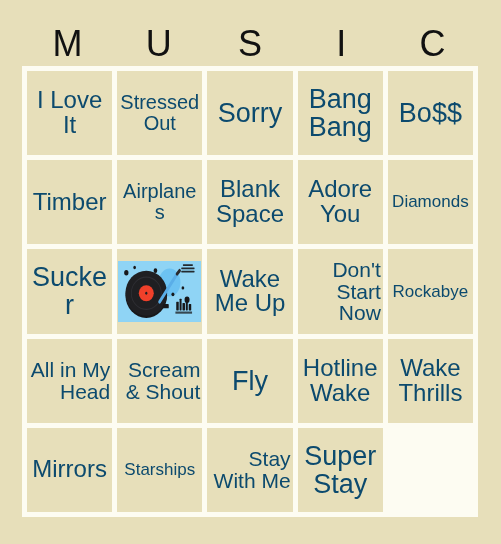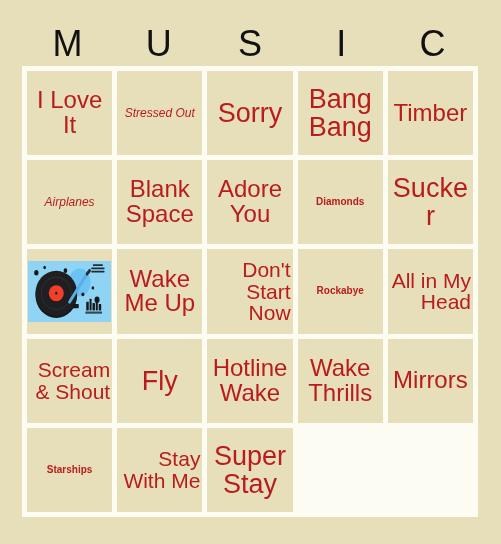--- a/index.html
+++ b/index.html
@@ -59,38 +59,38 @@
     grid-template-rows: repeat(5, 1fr);
     gap: 5px;
   }
 
   .cell {
     background: #e7dfba;
     display: flex;
     align-items: center;
     justify-content: center;
     text-align: center;
-    color: #b91c1c;
+    color: #0c4a6e;
     line-height: 1.04;
     padding: 1px 2px;
     box-sizing: border-box;
     overflow: hidden;
     word-break: break-word;
   }
   .cell span {
     display: block;
     width: 100%;
   }
 
   
   .fs-xl  { font-size: 27px; justify-content: flex-end; }
   .fs-lg  { font-size: 24px; }
   .fs-md  { font-size: 21px; text-align: right; }
-  .fs-sm  { font-size: 12px; font-style: italic; }
-  .fs-xs  { font-size: 10px; font-weight: bold; }
+  .fs-sm  { font-size: 20px; }
+  .fs-xs  { font-size: 17px; }
 
   
   .cell.free-space {
     padding: 0;
     background: #e7dfba;
     position: relative;
   }
   .turntable {
     position: absolute;
     left: 1px;
@@ -124,20 +124,23 @@
         <span>I Love It</span>
       </div>
       <div class="cell fs-sm">
         <span>Stressed Out</span>
       </div>
       <div class="cell fs-xl">
         <span>Sorry</span>
       </div>
       <div class="cell fs-xl">
         <span>Bang Bang</span>
+      </div>
+      <div class="cell fs-xl">
+        <span>Bo$$</span>
       </div>
       <div class="cell fs-lg">
         <span>Timber</span>
       </div>
       <div class="cell fs-sm">
         <span>Airplanes</span>
       </div>
       <div class="cell fs-lg">
         <span>Blank Space</span>
       </div>

